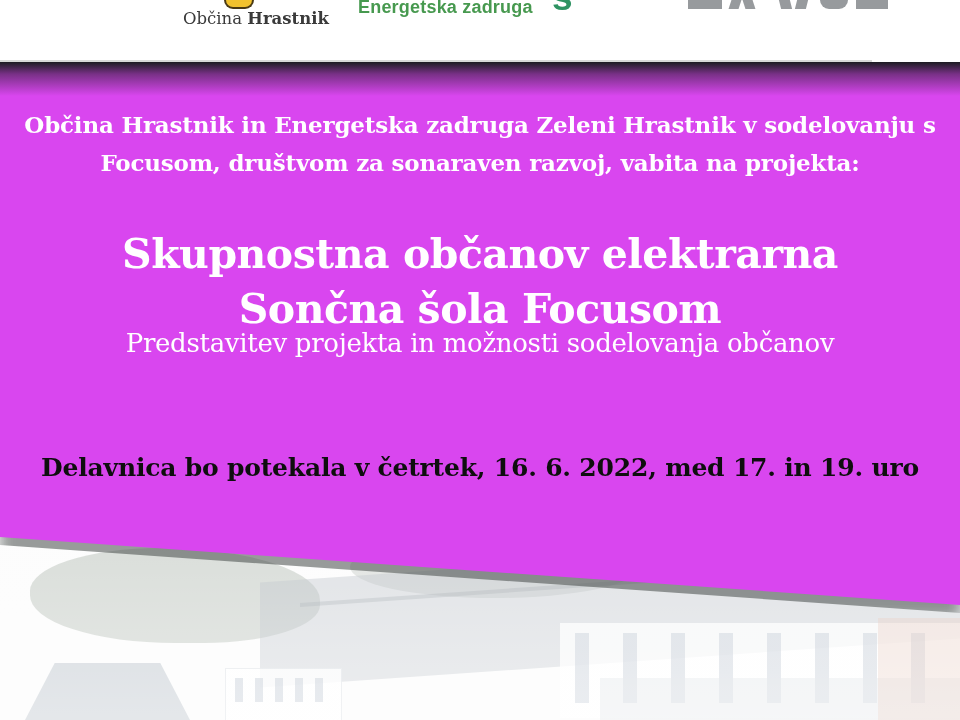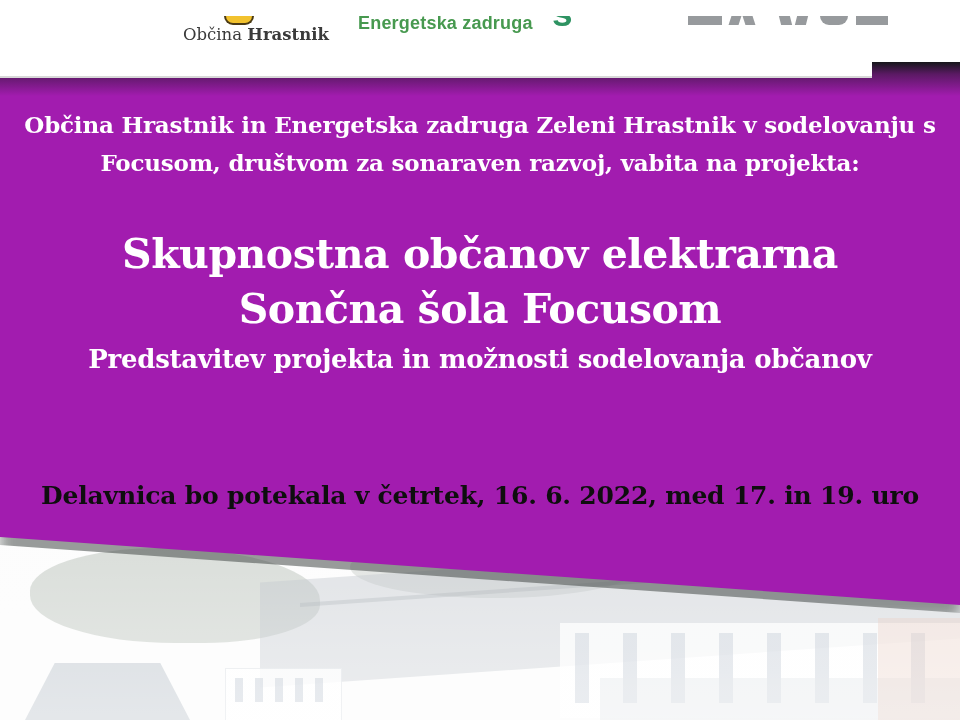--- a/index.html
+++ b/index.html
@@ -3,21 +3,21 @@
 <meta charset="utf-8">
 <style>
   html,body{margin:0;padding:0;background:#888;}
   #stage{
     position:relative;width:960px;height:720px;margin:0 auto;
     background:#ffffff;overflow:hidden;
     font-family:"DejaVu Serif", serif;
   }
 
   
-  .logo-band{position:absolute;left:0;top:16px;width:872px;height:62px;background:#ffffff;z-index:6;}
+  .logo-band{position:absolute;left:0;top:0;width:872px;height:62px;background:#ffffff;z-index:6;}
   .band-rule{position:absolute;left:0;bottom:0;width:100%;height:2px;background:#d8d8d8;}
 
   .obcina-logo{position:absolute;left:183px;top:0;width:112px;height:60px;text-align:center;}
   .crest-frag{
     position:absolute;left:41px;top:0;width:30px;height:9px;
     background:#f2c22e;border:2px solid #4a3a14;border-top:none;
     border-radius:0 0 15px 15px;box-sizing:border-box;
   }
   .obcina-text{
     position:absolute;left:0;top:9px;width:112px;
@@ -52,33 +52,33 @@
   .pf7{left:168px;width:32px;height:9px;}
 
   
   .panel-shadow{
     position:absolute;left:0;top:62px;width:960px;height:556px;z-index:4;
     background:rgba(70,74,72,0.55);filter:blur(7px);
     clip-path:polygon(0 0,960px 0,960px 551px,0 483px);
   }
   .green-panel{
     position:absolute;left:0;top:62px;width:960px;height:548px;z-index:5;
-    background:#a21caf;
+    background:#d946ef;
     clip-path:polygon(0 0,960px 0,960px 543px,0 475px);
   }
   .panel-top-shade{
     position:absolute;left:0;top:0;width:100%;height:40px;
     background:linear-gradient(180deg, rgba(2,22,6,0.88) 0px, rgba(2,22,6,0.45) 12px, rgba(2,22,6,0) 34px);
   }
 
   .txt{position:absolute;left:0;width:100%;text-align:center;color:#ffffff;}
   .intro{top:44px;font-weight:bold;font-size:23px;line-height:38px;letter-spacing:-0.2px;}
   .title{top:165px;font-weight:bold;font-size:41px;line-height:55px;letter-spacing:-0.5px;}
-  .subtitle{top:282px;font-weight:bold;font-size:26px;letter-spacing:-0.3px;text-align:center;}
-  .event{top:387px;font-weight:bold;font-size:25px;line-height:38px;color:#0e0e0e;letter-spacing:-0.2px;margin-top:28px;}
+  .subtitle{top:266px;font-weight:normal;font-size:26px;letter-spacing:-0.3px;text-align:center;}
+  .event{top:387px;font-weight:bold;font-size:25px;line-height:38px;color:#0e0e0e;letter-spacing:-0.2px;}
 
   
   .photo{position:absolute;left:0;top:528px;width:960px;height:192px;background:#fbfbfb;z-index:1;}
   .ph{position:absolute;}
   .trees1{left:30px;top:20px;width:290px;height:95px;background:rgba(96,115,96,0.38);border-radius:45% 55% 40% 50%;}
   .trees2{left:350px;top:8px;width:290px;height:62px;background:rgba(105,120,105,0.30);border-radius:50%;}
   .gable-roof{left:260px;top:30px;width:700px;height:105px;background:rgba(148,158,168,0.45);transform:skewY(-4deg);}
   .roof-ridge{left:300px;top:52px;width:660px;height:4px;background:rgba(110,120,130,0.35);transform:skewY(-4deg);}
   .facade{left:560px;top:95px;width:400px;height:95px;background:rgba(255,255,255,0.75);}
   .facade-windows{

